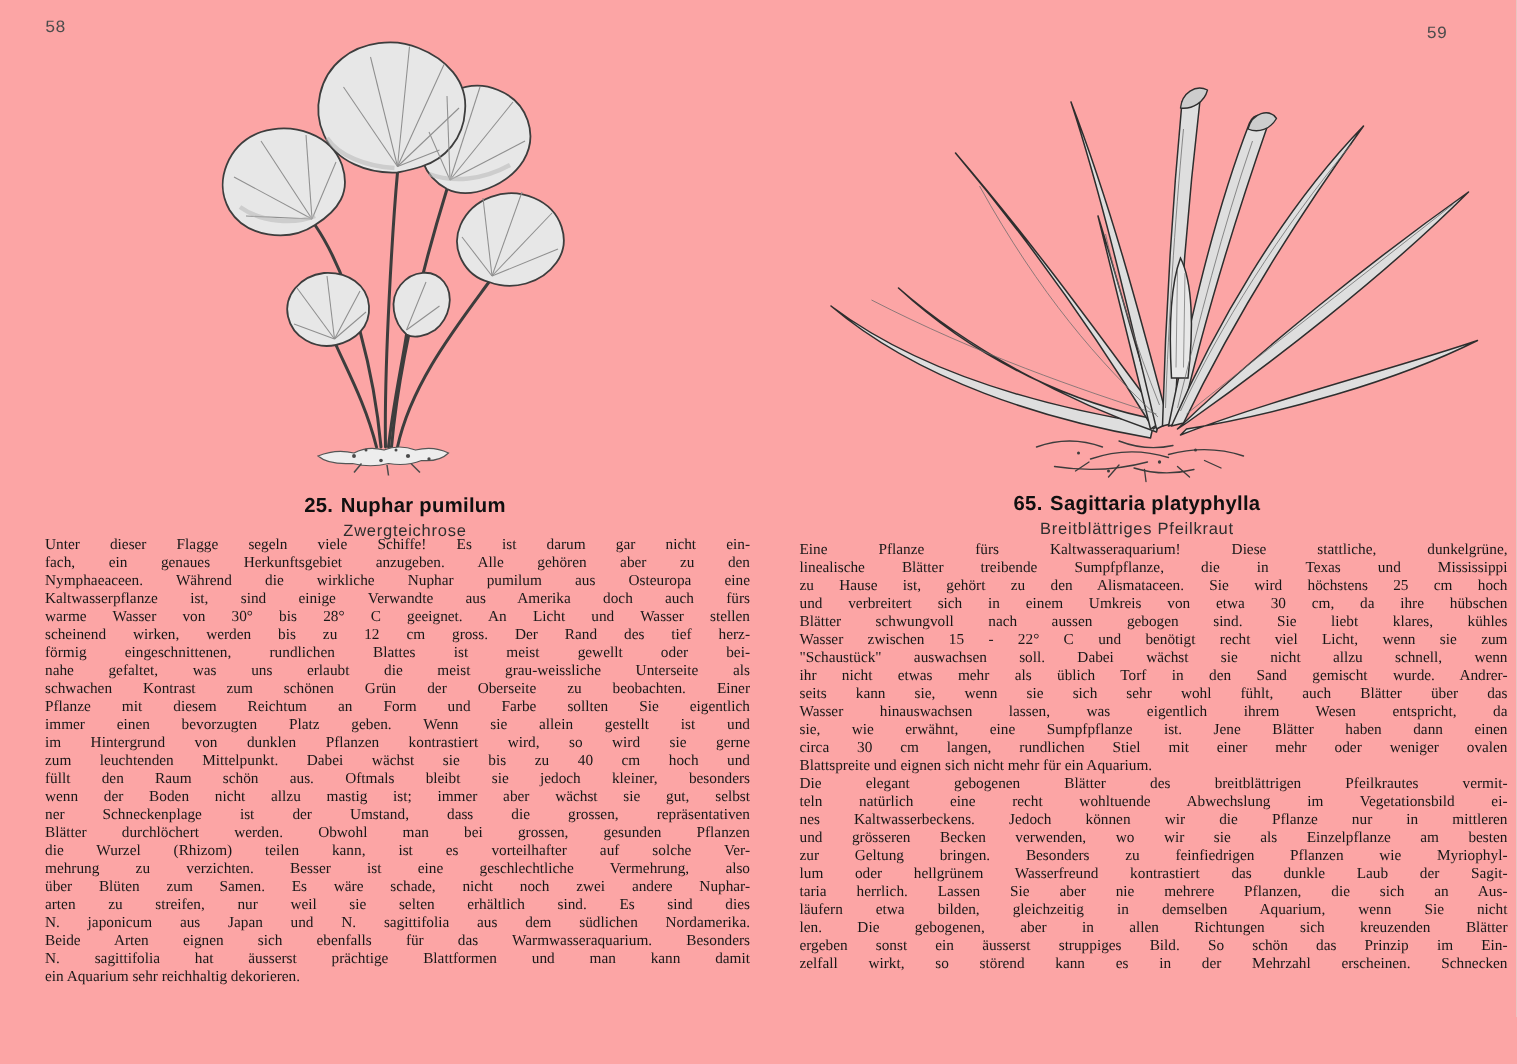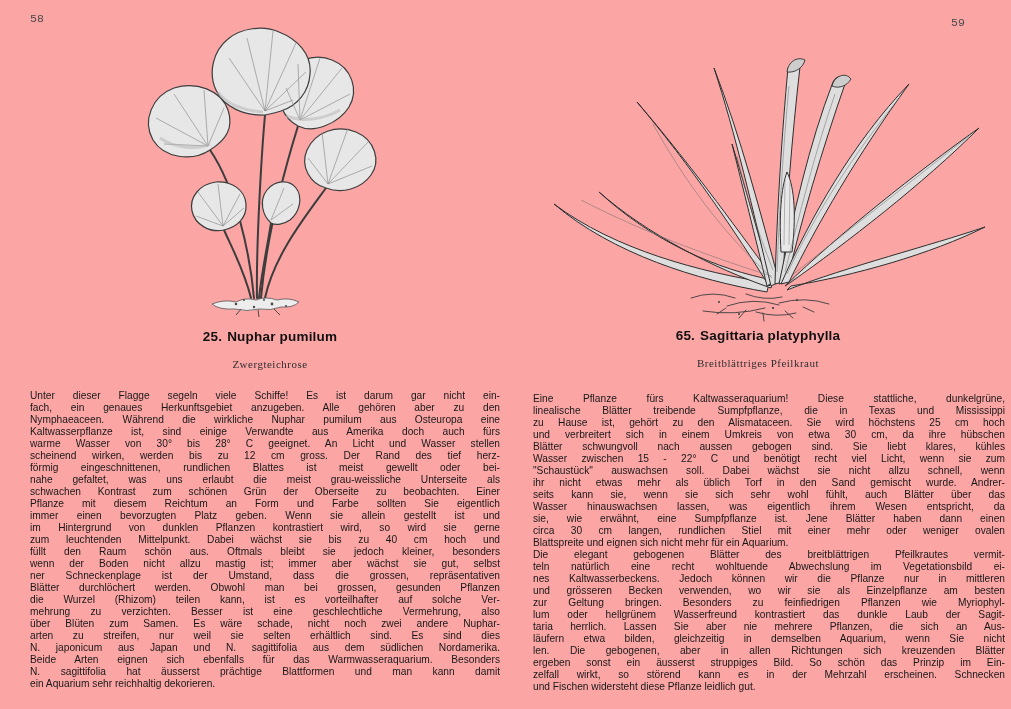--- a/index.html
+++ b/index.html
@@ -11,24 +11,24 @@
   #pn-right{left:951px;top:16px;}
   .illus{position:absolute;}
   #illus-left{left:116px;top:16px;width:288px;height:306px;}
   #illus-right{left:541px;top:20px;width:458px;height:302px;}
   .caption{position:absolute;text-align:center;}
   #cap-left{left:95px;top:329px;width:350px;}
   #cap-right{left:583px;top:328px;width:350px;}
   .caption-title{font-family:"Liberation Sans",sans-serif;font-weight:bold;
         font-size:13.5px;color:#101010;letter-spacing:.2px;}
   .caption-number{margin-right:5px;}
-  .caption-sub{font-family:Liberation Serif, serif;
-        font-size:11px;color:#2e2e2e;margin-top:14px;letter-spacing:.5px;}
-  .textblock{position:absolute;font-family:Liberation Sans, sans-serif;
-        font-size:10.2px;line-height:12px;color:#181818;margin-top:32px;}
+  .caption-sub{font-family:Liberation Sans, sans-serif;
+        font-size:11px;color:#2e2e2e;margin-top:4px;letter-spacing:.5px;}
+  .textblock{position:absolute;font-family:Liberation Serif, serif;
+        font-size:10.2px;line-height:12px;color:#181818;}
   #text-left{left:30px;top:358px;width:470px;}
   #text-right{left:533px;top:361px;width:472px;}
   .tline{text-align:justify;text-align-last:justify;white-space:nowrap;}
   .tline{white-space:normal;}
   .tline-end{text-align-last:left;}
 </style>
 </head>
 <body>
 
 <div class="scan">
@@ -231,16 +231,15 @@
       <div class="tline">teln natürlich eine recht wohltuende Abwechslung im Vegetationsbild ei-</div>
       <div class="tline">nes Kaltwasserbeckens. Jedoch können wir die Pflanze nur in mittleren</div>
       <div class="tline">und grösseren Becken verwenden, wo wir sie als Einzelpflanze am besten</div>
       <div class="tline">zur Geltung bringen. Besonders zu feinfiedrigen Pflanzen wie Myriophyl-</div>
       <div class="tline">lum oder hellgrünem Wasserfreund kontrastiert das dunkle Laub der Sagit-</div>
       <div class="tline">taria herrlich. Lassen Sie aber nie mehrere Pflanzen, die sich an Aus-</div>
       <div class="tline">läufern etwa bilden, gleichzeitig in demselben Aquarium, wenn Sie nicht</div>
       <div class="tline">len. Die gebogenen, aber in allen Richtungen sich kreuzenden Blätter</div>
       <div class="tline">ergeben sonst ein äusserst struppiges Bild. So schön das Prinzip im Ein-</div>
       <div class="tline">zelfall wirkt, so störend kann es in der Mehrzahl erscheinen. Schnecken</div>
-      <div class="tline tline-end">und Fischen widersteht diese Pflanze leidlich gut.</div>
     </div>
 
 </div>
 
 </body></html>

